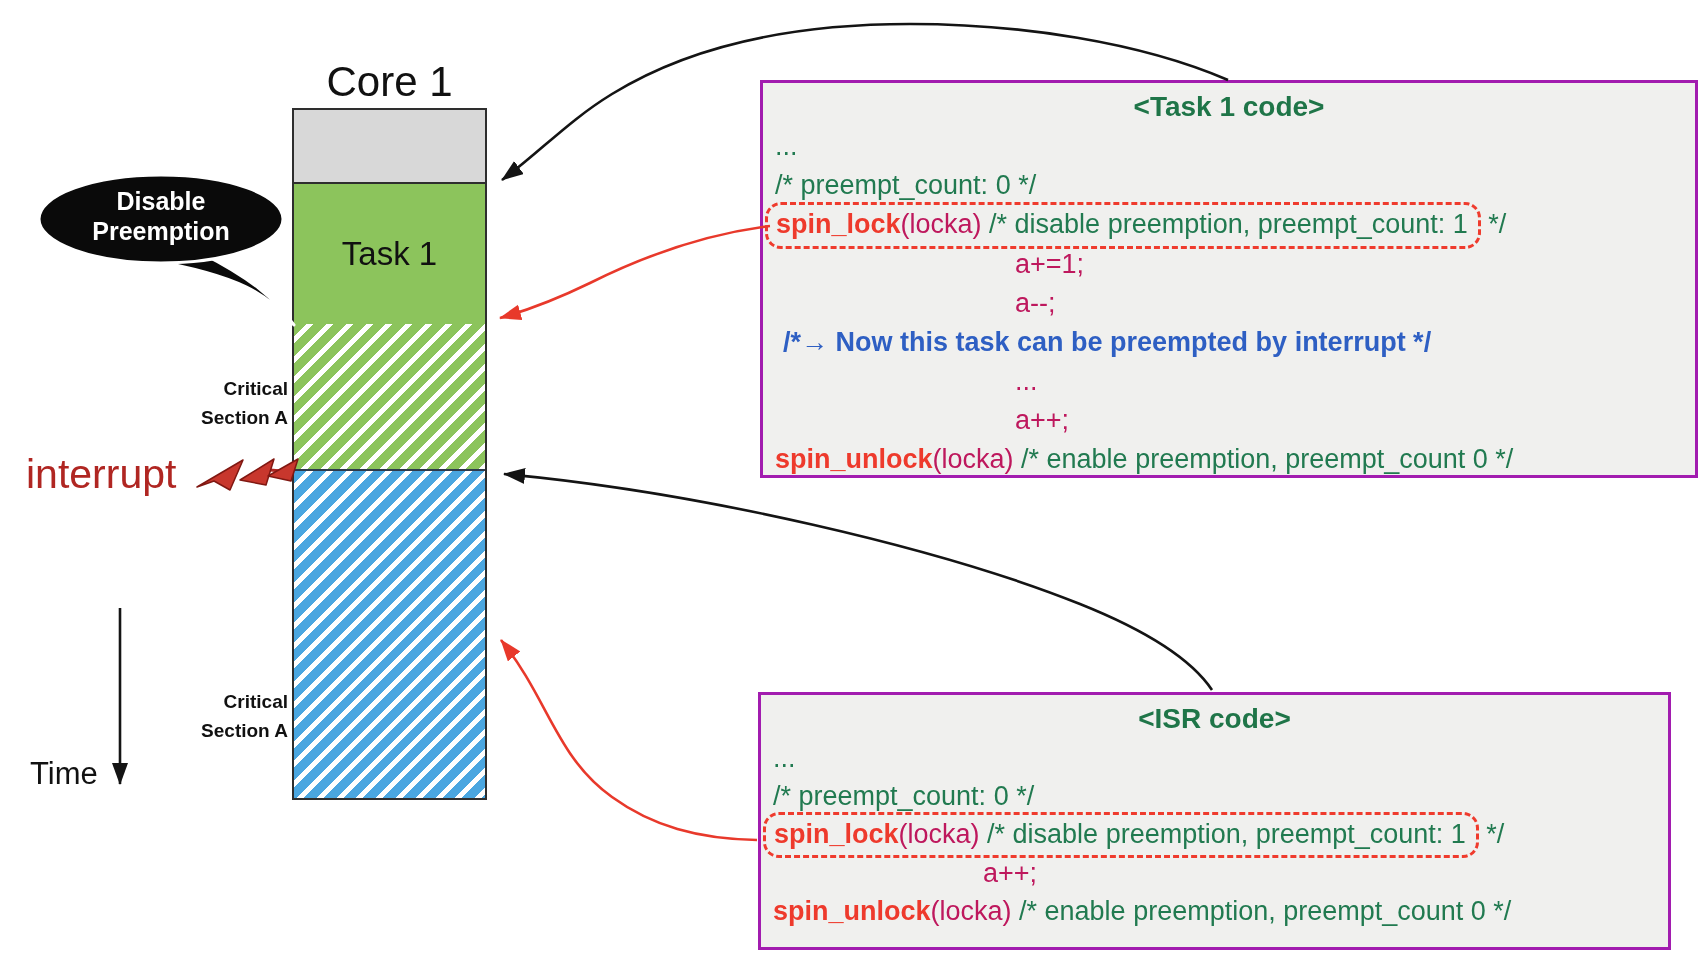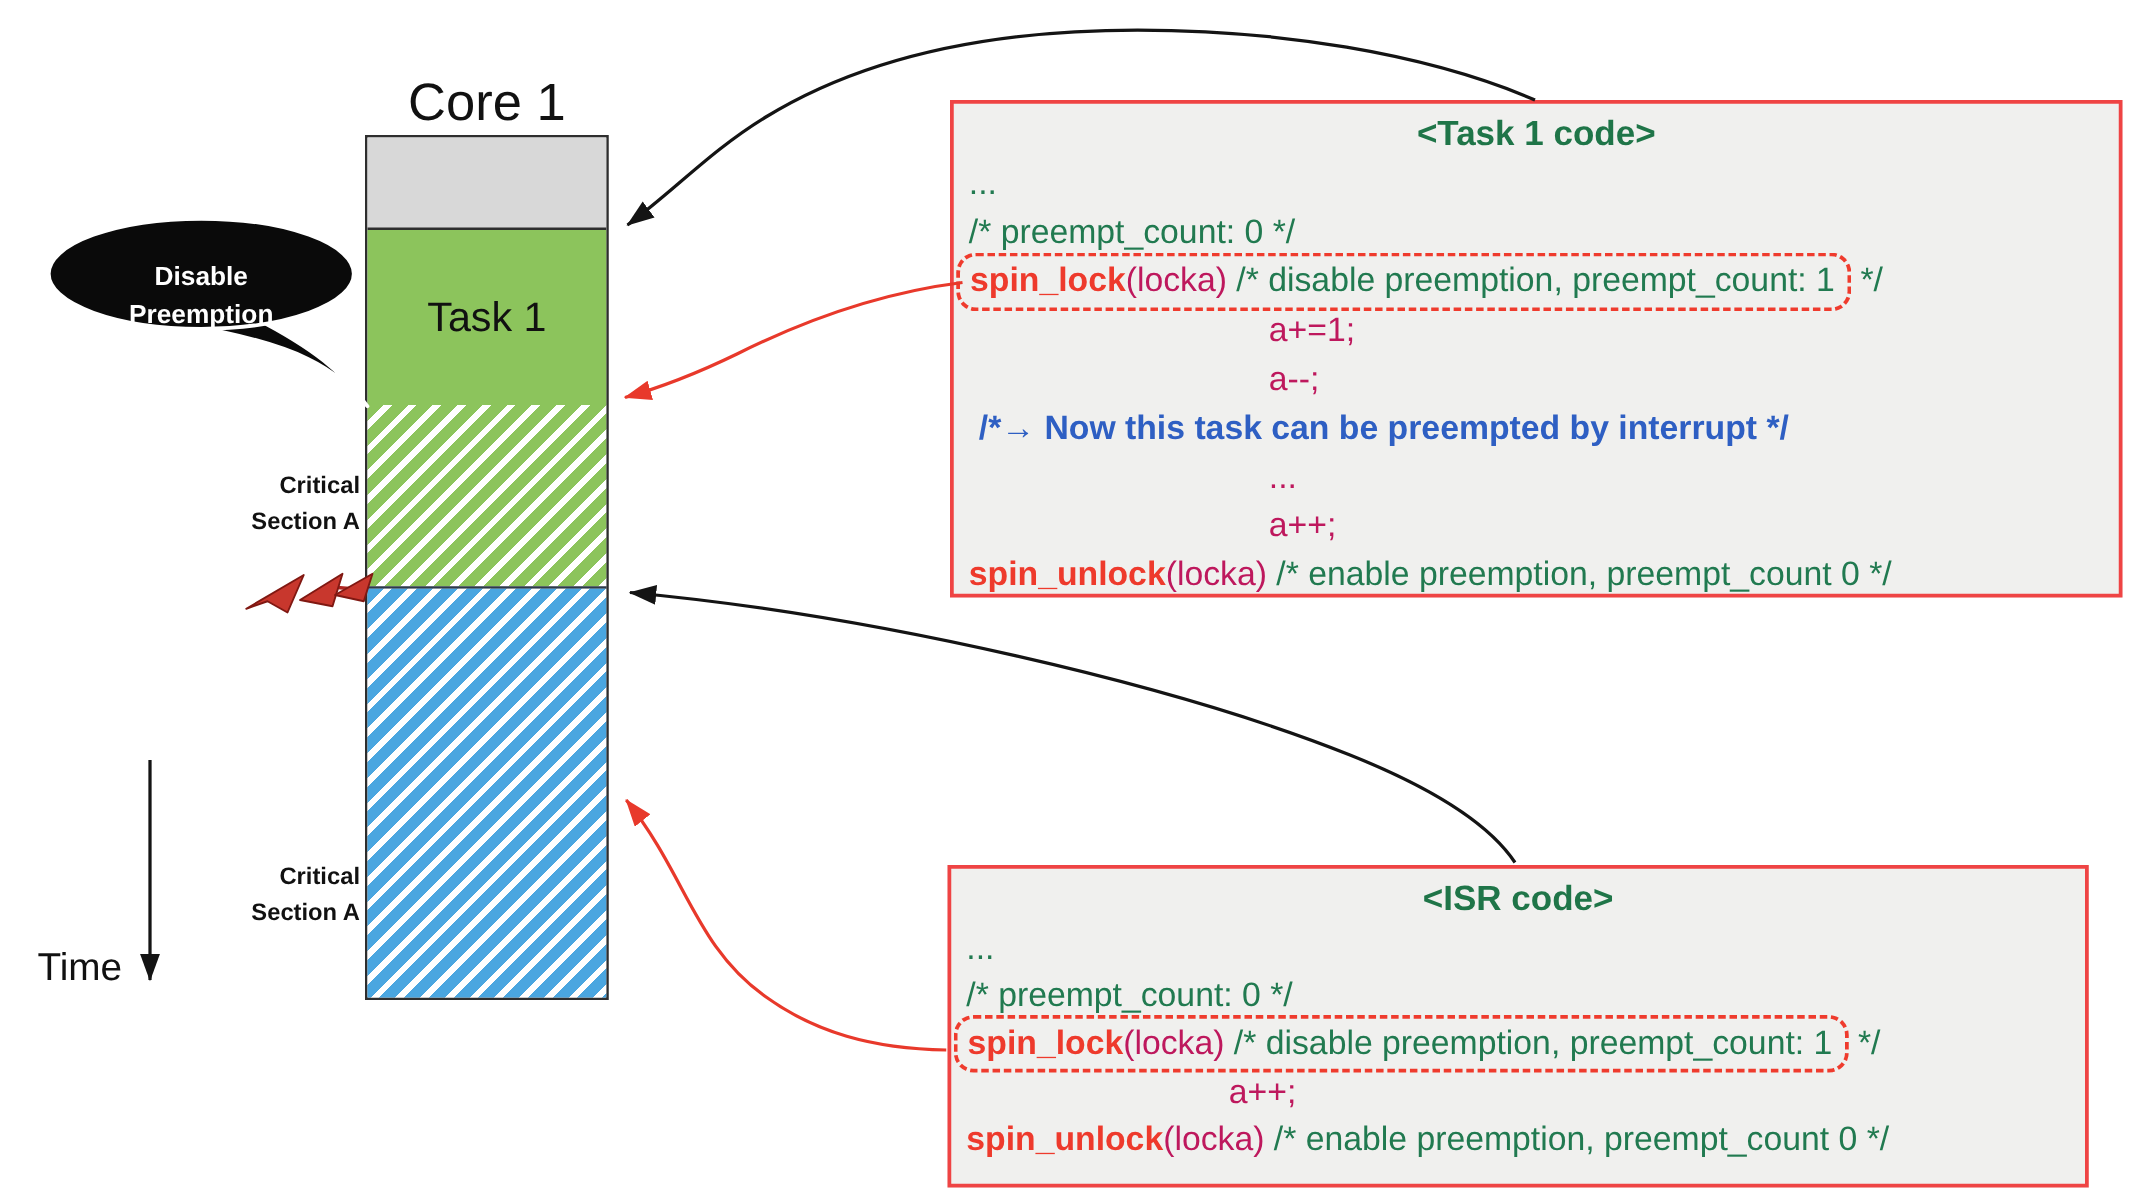--- a/index.html
+++ b/index.html
@@ -19,25 +19,25 @@
   .seg-isr{height:160px;background:#4aa6e0;display:flex;align-items:center;justify-content:center;}
   .seg-isr-crit{flex:1;background:repeating-linear-gradient(135deg,#4aa6e0 0 9px,#ffffff 9px 14px);}
   .seg-label{font-size:33px;color:#111;}
   .core-label{position:absolute;left:292px;top:58px;width:195px;text-align:center;font-size:42px;color:#111;z-index:3;}
   
   .crit-label{position:absolute;left:58px;width:230px;text-align:right;font-weight:bold;font-size:19px;line-height:29px;color:#111;z-index:3;}
   .crit-top{top:374px;}
   .crit-bottom{top:687px;}
   .interrupt-label{position:absolute;left:26px;top:451px;font-size:41px;color:#b02622;z-index:3;}
   .time-label{position:absolute;left:30px;top:756px;font-size:31px;color:#111;z-index:3;}
-  .bubble-text{position:absolute;left:48px;top:207px;width:226px;text-align:center;color:#ffffff;
-    font-weight:bold;font-size:21px;line-height:30px;z-index:5;}
+  .bubble-text{position:absolute;left:48px;top:186px;width:226px;text-align:center;color:#ffffff;
+    font-weight:bold;font-size:25px;line-height:30px;z-index:5;}
   
   .code-box{
-    position:absolute;background:#f0f0ee;border:3px solid #ef4444;box-sizing:border-box;
+    position:absolute;background:#f0f0ee;border:3px solid #a21caf;box-sizing:border-box;
     z-index:2;padding:4px 0 0 0;white-space:nowrap;
   }
   .task1-box{left:760px;top:80px;width:938px;height:398px;}
   .isr-box{left:758px;top:692px;width:913px;height:258px;}
   .code-box .title{text-align:center;font-weight:bold;color:#1f7548;font-size:28px;line-height:40px;}
   .cl{font-size:27px;line-height:39px;padding-left:12px;}
   .isr-box .cl{line-height:38px;}
   .ind{padding-left:252px;}
   .ind2{padding-left:222px;}
   .g{color:#217a50;}
@@ -67,20 +67,21 @@
   </div>
 
   <div class="crit-label crit-top">
     <div>Critical</div>
     <div>Section A</div>
   </div>
   <div class="crit-label crit-bottom">
     <div>Critical</div>
     <div>Section A</div>
   </div>
+  <div class="interrupt-label">interrupt</div>
   <div class="time-label">Time</div>
 
   <svg class="overlay" width="1704" height="956" viewBox="0 0 1704 956">
     <defs>
       <marker id="ab" markerUnits="userSpaceOnUse" markerWidth="24" markerHeight="18" refX="21" refY="8" orient="auto">
         <polygon points="0,0 22,8 0,16" fill="#141414"></polygon>
       </marker>
       <marker id="ar" markerUnits="userSpaceOnUse" markerWidth="24" markerHeight="18" refX="21" refY="8" orient="auto">
         <polygon points="0,0 22,8 0,16" fill="#e8392b"></polygon>
       </marker>

